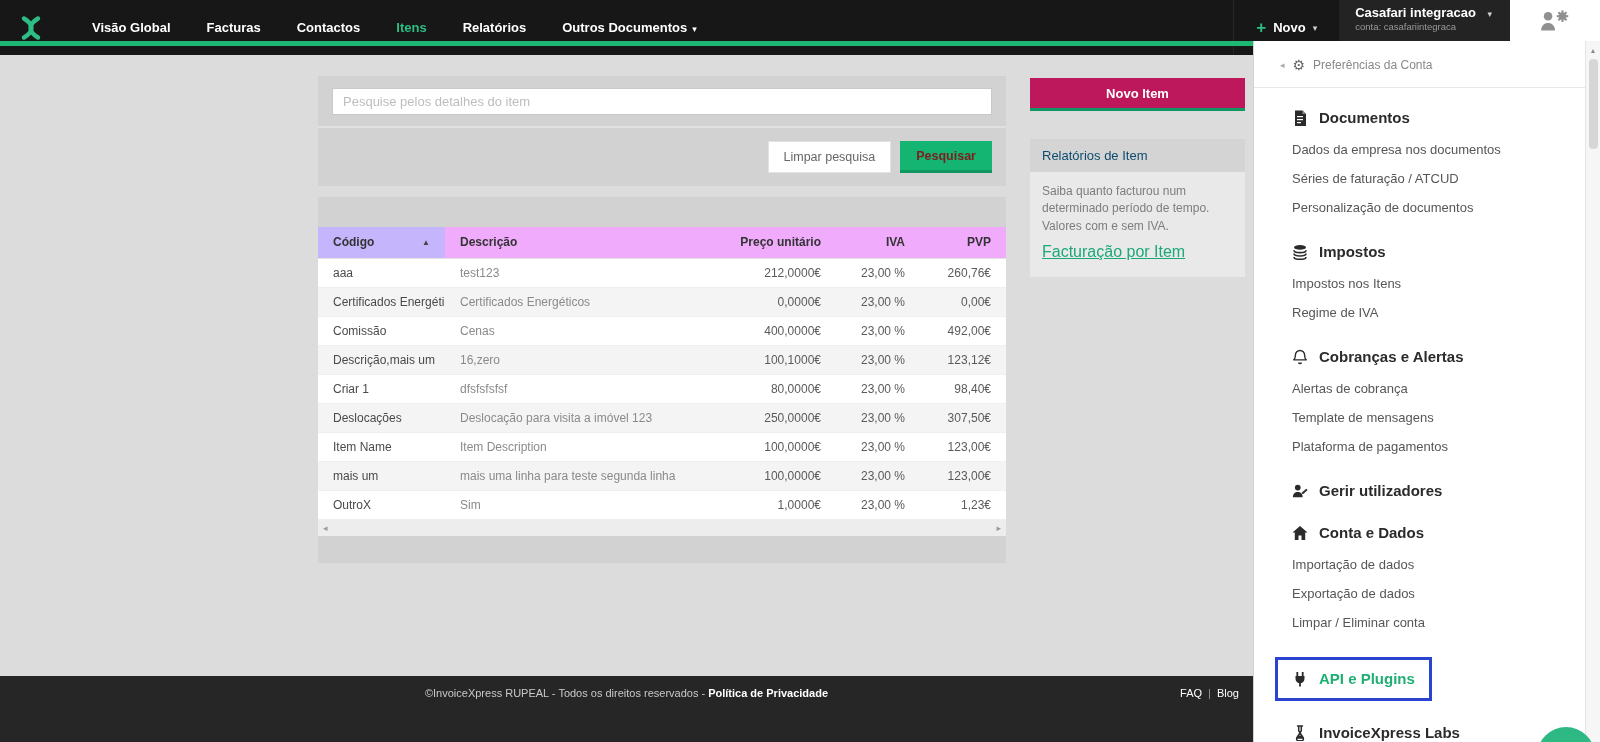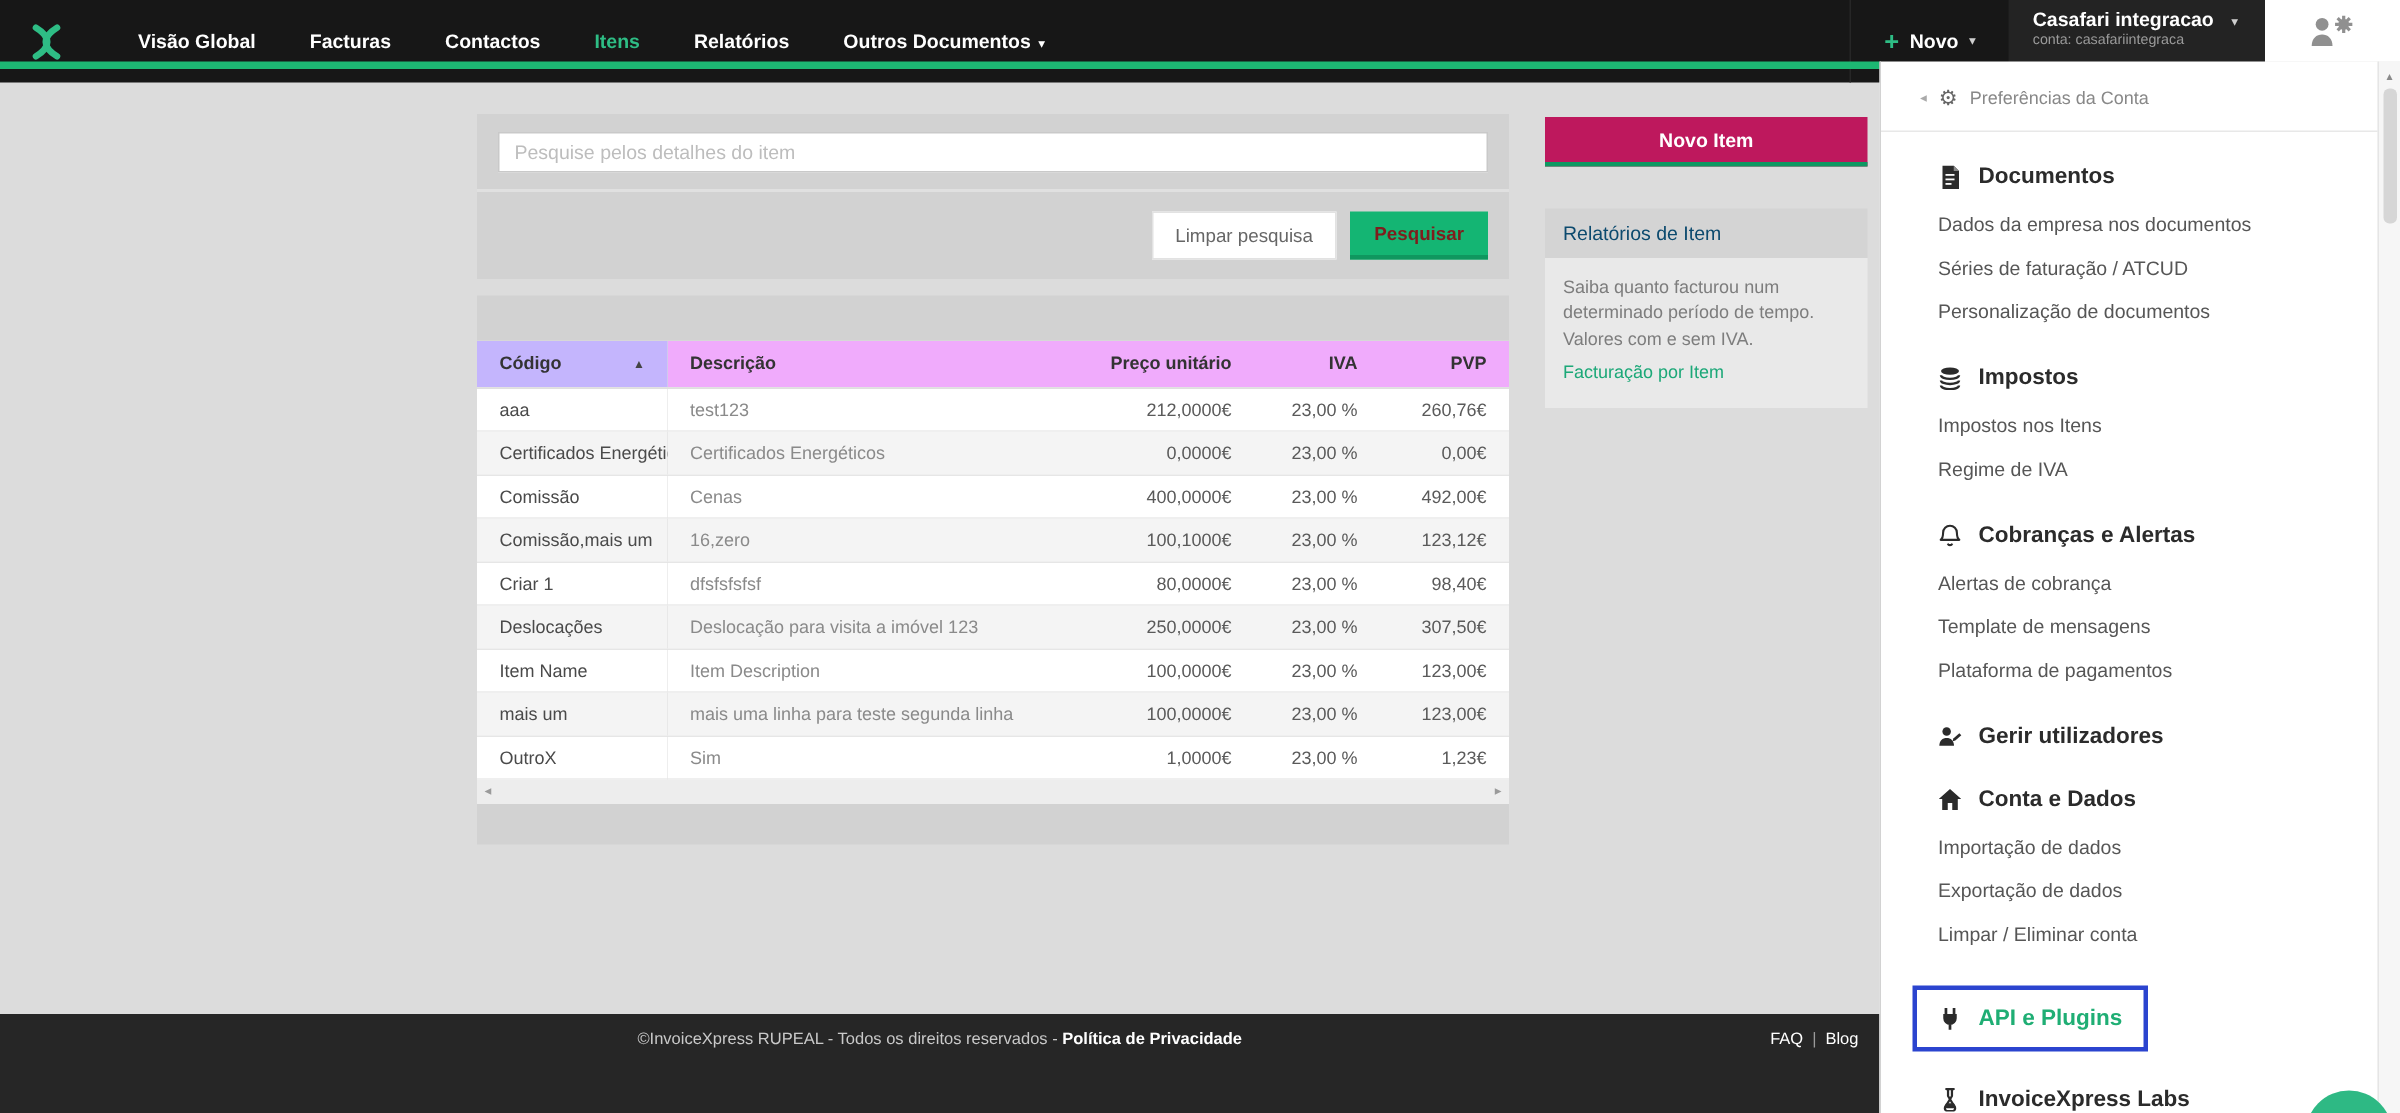--- a/index.html
+++ b/index.html
@@ -95,21 +95,21 @@
   
   .novo-item-btn {
     position:absolute; left:1030px; top:78px; width:215px; height:33px;
     background:#be185d; border:none; border-bottom:3px solid #0f9862;
     color:#fff; font-weight:bold; font-size:13px; cursor:pointer;
     font-family:inherit;
   }
   .reports-box { position:absolute; left:1030px; top:139px; width:215px; }
   .reports-header { background:#d4d4d4; padding:9px 12px; font-size:13px; color:#0c4a6e; }
   .reports-body { background:#e9e9e9; padding:11px 12px 14px; font-size:12px; color:#7d7d7d; line-height:1.45; }
-  .reports-link { display:inline-block; margin-top:5px; color:#1ca878; cursor:pointer; font-size:12px; }
+  .reports-link { display:inline-block; margin-top:5px; color:#1ca878; text-decoration:underline; cursor:pointer; font-size:16px; }
 
   
   .footer {
     position:absolute; left:0; top:676px; width:1253px; height:66px;
     background:#262626; font-size:11px; color:#c9c9c9;
   }
   .footer-center { text-align:center; padding-top:11px; }
   .footer-link { color:#fff; font-weight:bold; cursor:pointer; }
   .footer-right { position:absolute; right:14px; top:11px; color:#fff; }
   .footer-right a { color:#fff; text-decoration:none; cursor:pointer; }
@@ -247,21 +247,21 @@
           <td class="c4">0,00€</td>
         </tr>
         <tr>
           <td class="c0">Comissão</td>
           <td class="c1">Cenas</td>
           <td class="c2">400,0000€</td>
           <td class="c3">23,00 %</td>
           <td class="c4">492,00€</td>
         </tr>
         <tr>
-          <td class="c0">Comissão,mais um</td>
+          <td class="c0">Descrição,mais um</td>
           <td class="c1">16,zero</td>
           <td class="c2">100,1000€</td>
           <td class="c3">23,00 %</td>
           <td class="c4">123,12€</td>
         </tr>
         <tr>
           <td class="c0">Criar 1</td>
           <td class="c1">dfsfsfsfsf</td>
           <td class="c2">80,0000€</td>
           <td class="c3">23,00 %</td>

